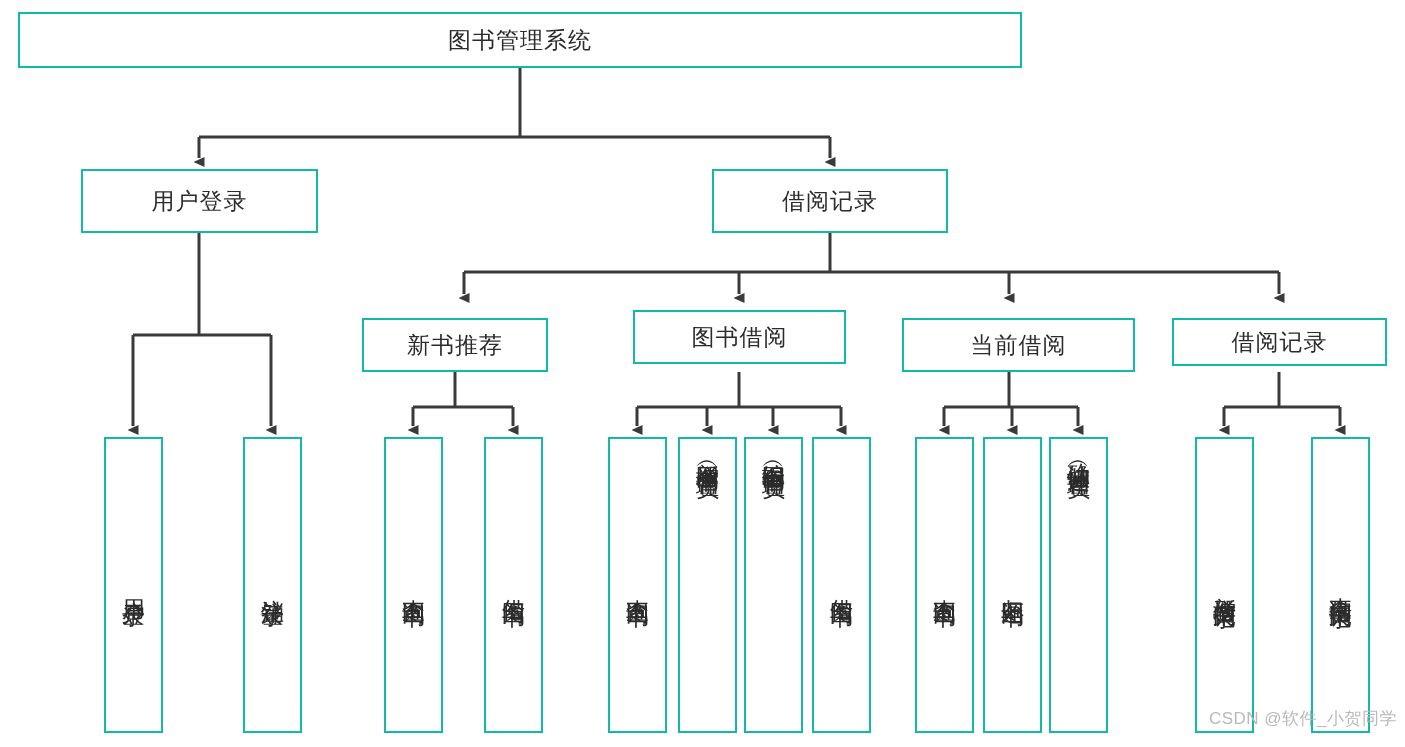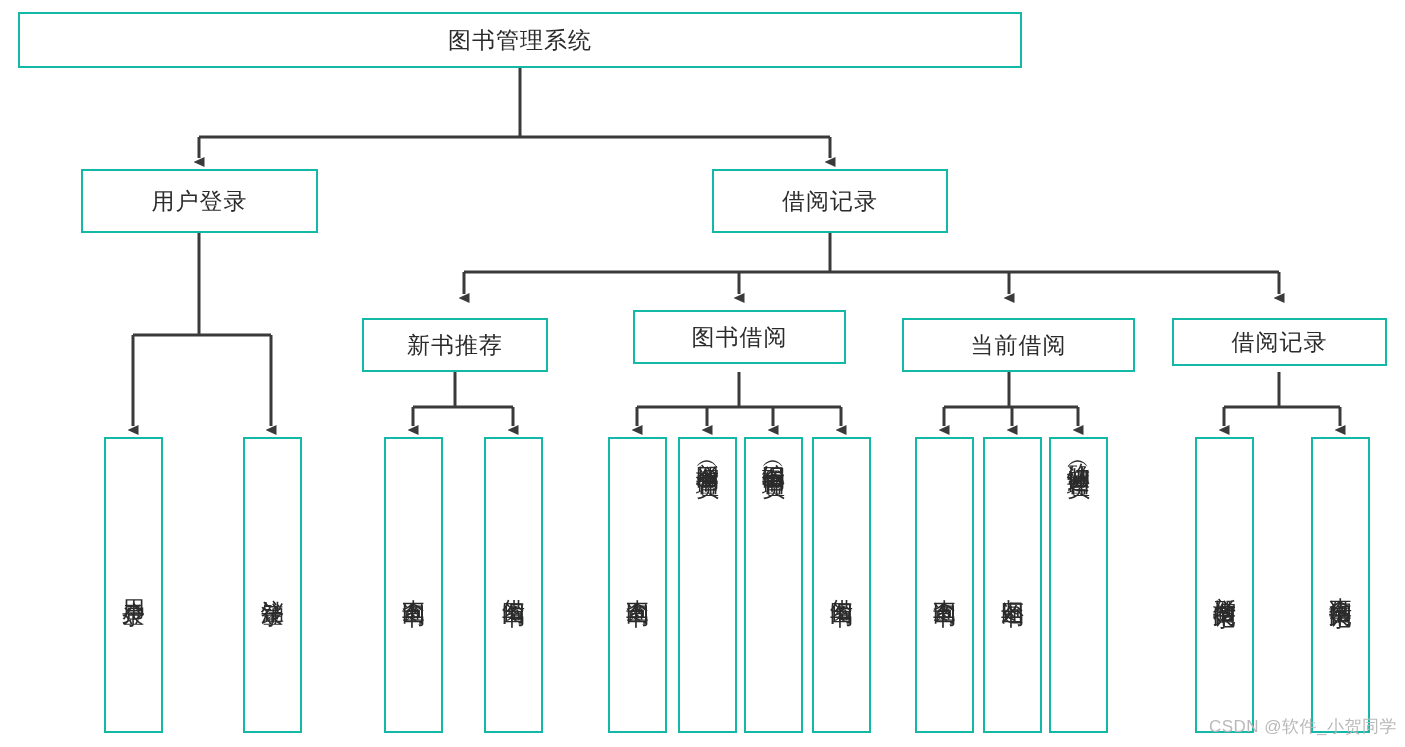--- a/index.html
+++ b/index.html
@@ -54,21 +54,21 @@
   .node.vert.topalign {
     justify-content: flex-start;
   }
   .node .label {
     display: block;
     white-space: pre-line;
   }
   .watermark {
     position: absolute;
     right: 8px;
-    bottom: 9px;
+    bottom: 17px;
     font-size: 17px;
     color: #b9b9b9;
     letter-spacing: 0.5px;
     white-space: nowrap;
   }
 </style>
 </head>
 <body>
 
 <div id="canvas">

